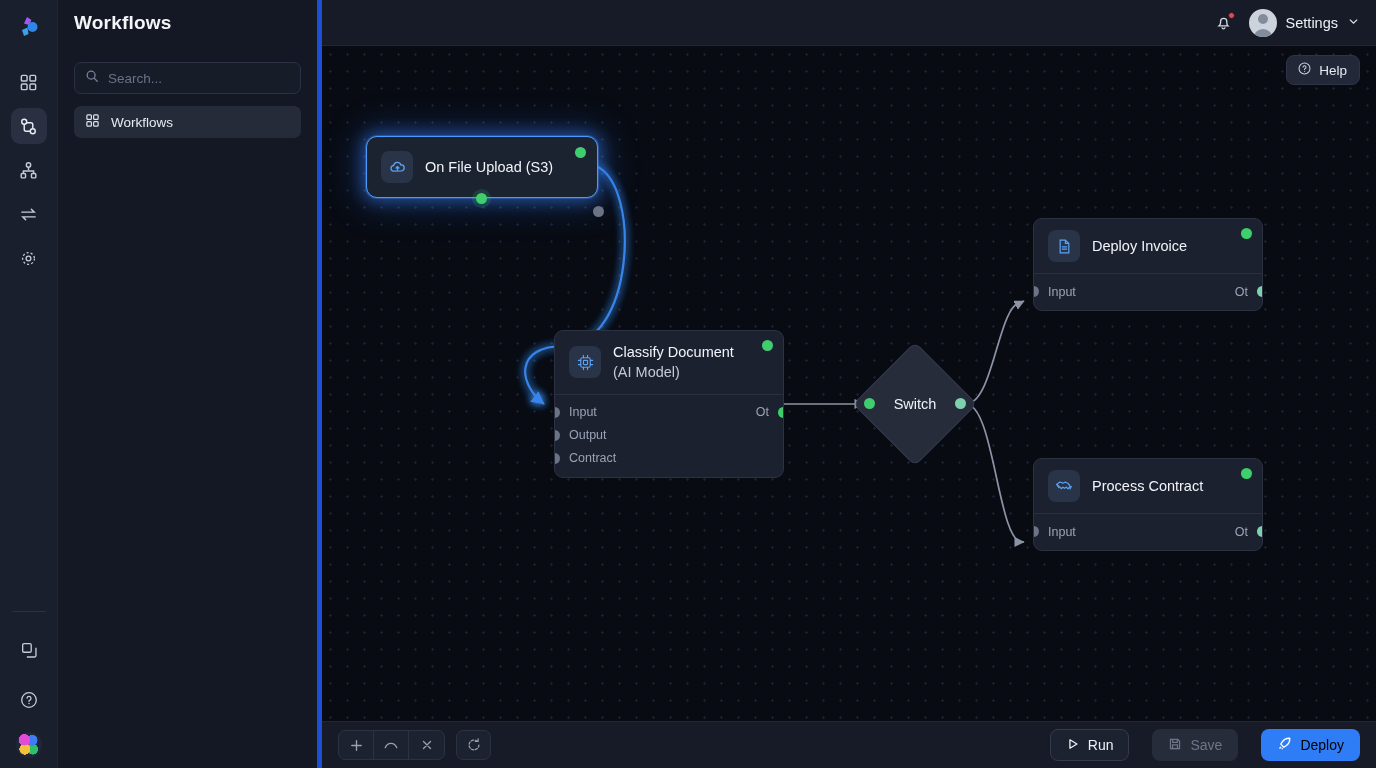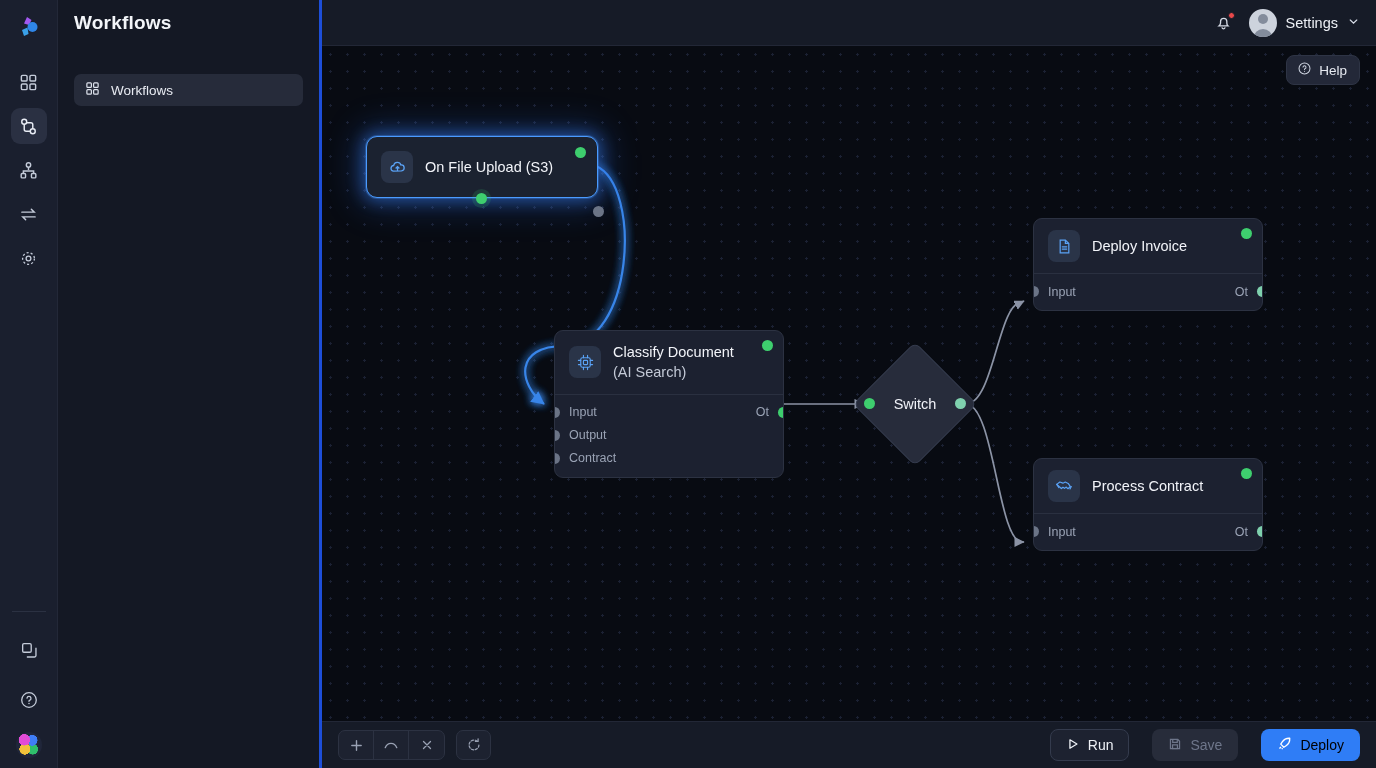--- a/index.html
+++ b/index.html
@@ -48,21 +48,21 @@
       radial-gradient(circle at 64% 66%, #2fbf6b 0 22%, transparent 23%),
       radial-gradient(circle at 50% 50%, #e8484a 0 18%, transparent 19%),
       #20263a;
     cursor: pointer;
   }
 
   
   .panel {
     width: 264px; flex: 0 0 264px; height: 768px;
     background: #141824;
-    border-right: 3px solid #1d4ed8;
+    border-right: 5px solid #1d4ed8;
     display: flex; flex-direction: column;
   }
   .panel-head {
     height: 46px; display: flex; align-items: center;
     padding: 0 16px;
     background: #141824;
   }
   .panel-title { font-size: 19px; font-weight: 700; color: #f3f5f9; letter-spacing: .2px; }
   .panel-body { padding: 16px; }
   .search {
@@ -273,20 +273,29 @@
       </div>
       <div class="avatar-dot"></div>
     </div>
   </div>
 
   <div class="panel">
     <div class="panel-head">
       <div class="panel-title">Workflows</div>
     </div>
     <div class="panel-body">
+      <div class="search">
+        <span>
+          <svg width="14" height="14" viewBox="0 0 16 16" fill="none" stroke="#7a8297" stroke-width="1.5">
+            <circle cx="7" cy="7" r="4.5"></circle>
+              <path d="M10.4 10.4 L14 14" stroke-linecap="round"></path>
+          </svg>
+        </span>
+        <input type="text" value="" placeholder="Search..." style="">
+      </div>
       <div class="nav-item">
         <span>
           <svg width="15" height="15" viewBox="0 0 20 20" fill="none" stroke="#dfe4ee" stroke-width="1.6">
             <rect x="2.5" y="2.5" width="6" height="6" rx="1.2"></rect>
             <rect x="11.5" y="2.5" width="6" height="6" rx="1.2"></rect>
             <rect x="2.5" y="11.5" width="6" height="6" rx="1.2"></rect>
             <rect x="11.5" y="11.5" width="6" height="6" rx="1.2"></rect>
           </svg>
         </span>
         <span class="nav-item-label">Workflows</span>
@@ -375,21 +384,21 @@
         <div class="node-head">
           <div class="node-ico">
             <svg width="19" height="19" viewBox="0 0 22 22" fill="none" stroke="#5aa2f5" stroke-width="1.3">
               <rect x="5.5" y="5.5" width="11" height="11" rx="2"></rect>
               <rect x="8.6" y="8.6" width="4.8" height="4.8" rx="1"></rect>
               <path d="M8.6 2.8v2.7M13.4 2.8v2.7M8.6 16.5v2.7M13.4 16.5v2.7M2.8 8.6h2.7M2.8 13.4h2.7M16.5 8.6h2.7M16.5 13.4h2.7" stroke-linecap="round"></path>
             </svg>
           </div>
           <div>
             <div class="node-title">Classify Document</div>
-            <div class="node-sub">(AI Search)</div>
+            <div class="node-sub">(AI Model)</div>
           </div>
           <span class="status-dot"></span>
         </div>
         <div class="node-ports">
           <div class="port-row">
             <span class="port-label">Input</span>
             <span class="port-out-label">Ot</span>
             <span class="dot dot-gray dot-l" style="top:6px;"></span>
             <span class="dot dot-green dot-r" style="top:6px;"></span>
           </div>

